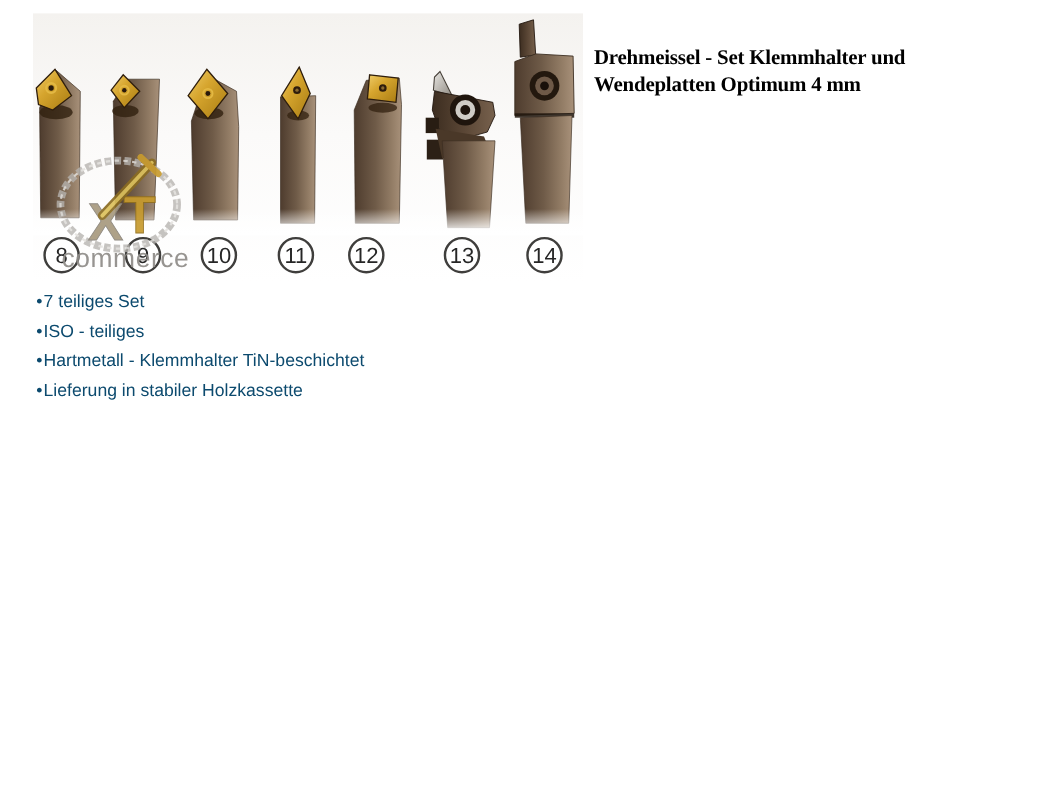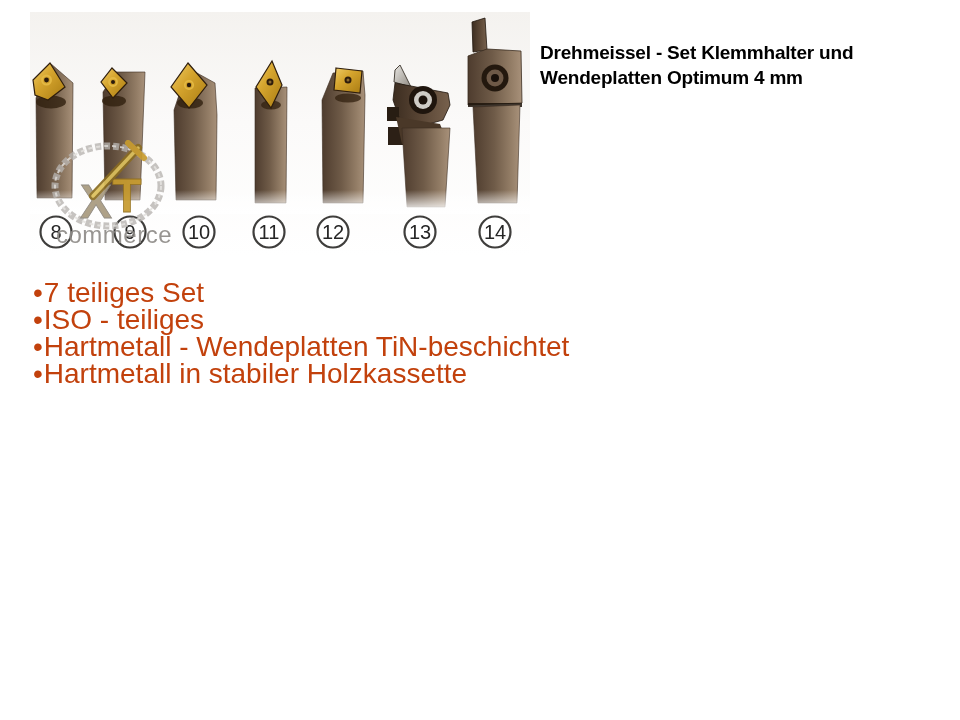--- a/index.html
+++ b/index.html
@@ -1,22 +1,22 @@
 <!DOCTYPE html>
 <html><head>
 <meta charset="utf-8">
 <style>
   html,body{margin:0;padding:0;background:#fff;}
   .page{position:relative;width:960px;height:720px;background:#ffffff;overflow:hidden;
         font-family:"Liberation Sans",sans-serif;}
   .photo{position:absolute;left:30px;top:12px;width:500px;height:245px;}
   .photo svg{display:block;width:100%;height:100%;}
   .title{position:absolute;left:540px;top:40px;width:400px;color:#000;
-         font-weight:bold;font-size:19px;line-height:25px;letter-spacing:-0.2px;}
-  .features{position:absolute;left:33px;top:279px;color:#c2410c;font-size:28px;line-height:27px;}
+         font-weight:bold;font-size:19px;line-height:25px;letter-spacing:-0.2px;font-family:Liberation Serif, serif;}
+  .features{position:absolute;left:33px;top:261px;color:#0c4a6e;font-size:16px;line-height:27px;}
   .feature{white-space:pre-wrap;}
   .bullet{margin-right:1px;}
   
   .badge-num{font-family:"Liberation Sans",sans-serif;font-size:20px;fill:#262626;}
   .wm-x{font-family:"Liberation Sans",sans-serif;font-weight:bold;font-size:48px;
         fill:#a89a7e;stroke:#89837a;stroke-width:0.8px;}
   .wm-t{font-family:"Liberation Sans",sans-serif;font-weight:bold;font-size:48px;
         fill:#c79b2e;stroke:#93701d;stroke-width:0.8px;}
   .wm-sub{font-family:"Liberation Sans",sans-serif;font-size:24px;fill:#8f8c88;letter-spacing:0.5px;}
 </style>
@@ -171,17 +171,17 @@
   </div>
 
   <div class="title">
     <div>Drehmeissel - Set Klemmhalter und</div>
     <div>Wendeplatten Optimum 4 mm</div>
   </div>
 
   <div class="features">
     <div class="feature"><span class="bullet">•</span><span class="feature-text">7 teiliges Set</span></div>
     <div class="feature"><span class="bullet">•</span><span class="feature-text">ISO - teiliges</span></div>
-    <div class="feature"><span class="bullet">•</span><span class="feature-text">Hartmetall - Wendeplatten TiN-beschichtet</span></div>
-    <div class="feature"><span class="bullet">•</span><span class="feature-text">Hartmetall in stabiler Holzkassette</span></div>
+    <div class="feature"><span class="bullet">•</span><span class="feature-text">Hartmetall - Klemmhalter TiN-beschichtet</span></div>
+    <div class="feature"><span class="bullet">•</span><span class="feature-text">Lieferung in stabiler Holzkassette</span></div>
   </div>
 
 </div>
 
 </body></html>

